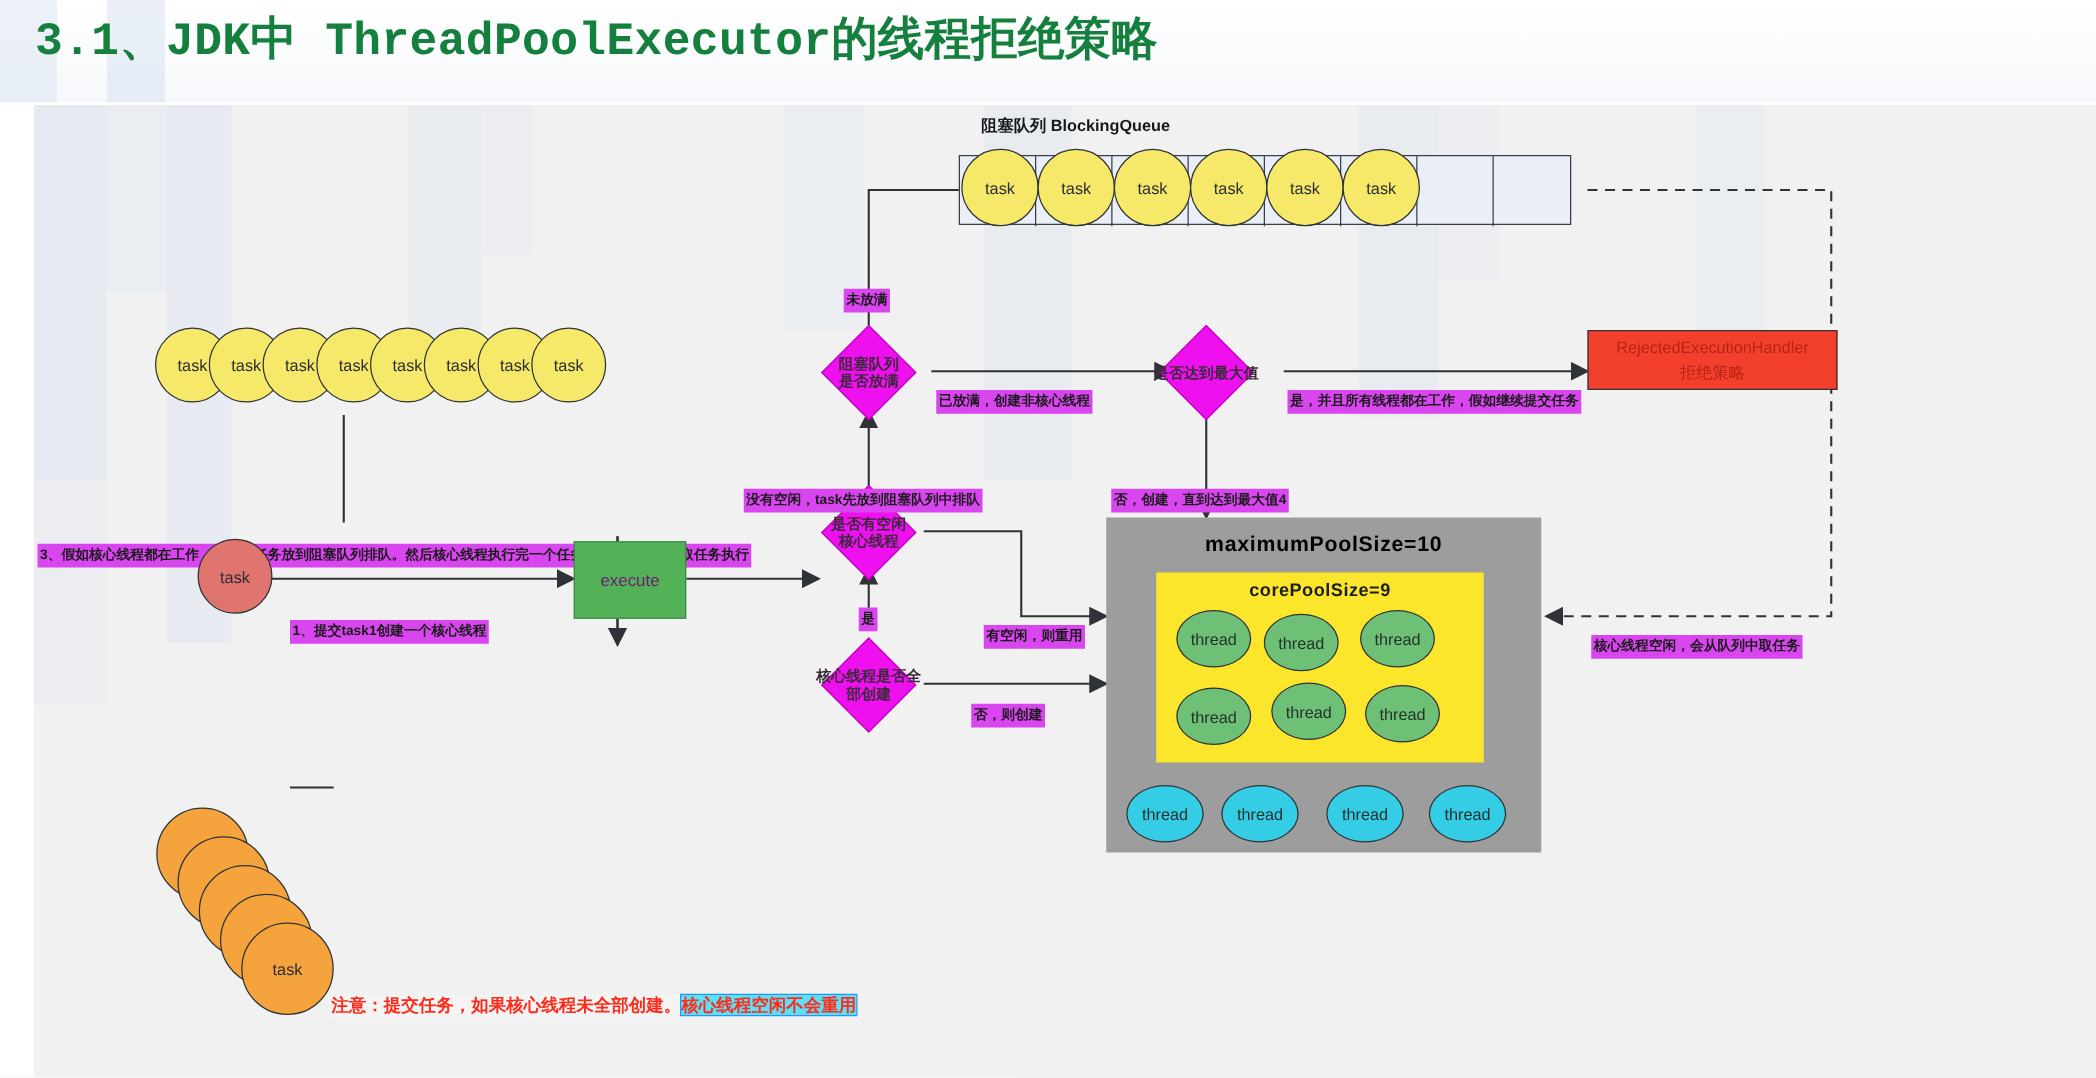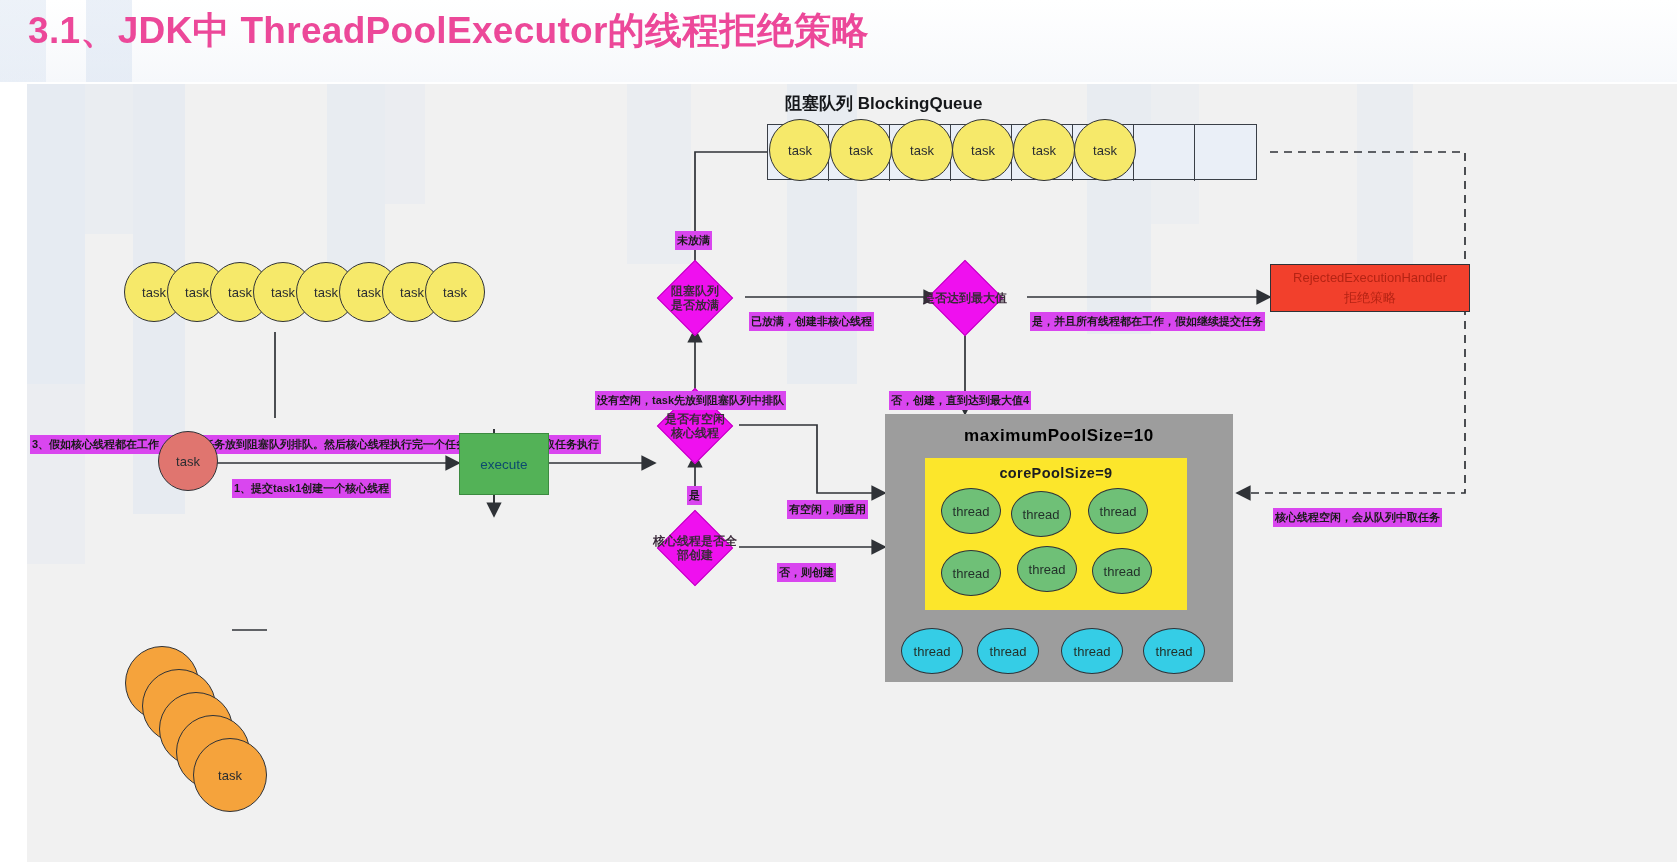--- a/index.html
+++ b/index.html
@@ -19,23 +19,23 @@
   }
   .title-band .tb-bg{
     position:absolute;left:0;top:0;width:1677px;height:82px;
     background:
       linear-gradient(90deg,rgba(222,231,243,.55) 0 46px,rgba(0,0,0,0) 46px 100%),
       linear-gradient(90deg,rgba(0,0,0,0) 0 86px,rgba(214,225,240,.5) 86px 132px,rgba(0,0,0,0) 132px 100%),
       linear-gradient(180deg,#ffffff 0%,#f6f8fb 100%);
   }
   .page-title{
     position:absolute;left:28px;top:6px;
-    font-size:37px;font-weight:bold;color:#ec4899;
+    font-size:37px;font-weight:bold;color:#15803d;
     letter-spacing:.3px;white-space:nowrap;
-    font-family:Liberation Sans, sans-serif;
+    font-family:Liberation Mono, monospace;
   }
 
   
   .canvas{
     position:absolute;left:27px;top:84px;width:1650px;height:778px;
     background:#f1f1f1;
     overflow:hidden;
   }
   
   .wm{position:absolute;background:#dde6f2;opacity:.75;}
@@ -49,21 +49,21 @@
     font-weight:bold;
     white-space:nowrap;
     line-height:17px;
     padding:1px 2px;
     font-family:"Liberation Sans","DejaVu Sans",sans-serif;
     margin-top:24px;
   }
 
   
   .queue-title{
-    position:absolute;font-size:17px;font-weight:bold;color:#15171a;
+    position:absolute;font-size:13px;font-weight:bold;color:#15171a;
     white-space:nowrap;
   }
   .qbox{
     position:absolute;
     border:1.6px solid #3a3f47;
     background:#eaeff7;
     box-sizing:border-box;
   }
   .qcell{
     position:absolute;top:0;width:61px;height:56px;
@@ -96,21 +96,21 @@
     position:absolute;left:0;top:0;width:100%;height:100%;
     display:flex;flex-direction:column;align-items:center;justify-content:center;
     font-size:12px;font-weight:bold;color:#3a2a3a;line-height:14px;
     text-align:center;pointer-events:none;
   }
 
   .execute-box{
     position:absolute;
     background:#53b257;border:1.6px solid #3c8b40;
     display:flex;align-items:center;justify-content:center;
-    font-size:13.5px;color:#0c4a6e;
+    font-size:13.5px;color:#701a75;
     box-sizing:border-box;
   }
   .reject-box{
     position:absolute;
     background:#f2402c;border:1.7px solid #2f3237;
     display:flex;flex-direction:column;align-items:center;justify-content:center;
     font-size:13px;color:#b52314;line-height:20px;
     box-sizing:border-box;
   }
 
@@ -239,30 +239,33 @@
   <div class="task-circle" style="left:183px;top:178px;width:60px;height:60px;">task</div>
   <div class="task-circle" style="left:226px;top:178px;width:60px;height:60px;">task</div>
   <div class="task-circle" style="left:269px;top:178px;width:60px;height:60px;">task</div>
   <div class="task-circle" style="left:312px;top:178px;width:60px;height:60px;">task</div>
   <div class="task-circle" style="left:355px;top:178px;width:60px;height:60px;">task</div>
   <div class="task-circle" style="left:398px;top:178px;width:60px;height:60px;">task</div>
 
   <div class="lbl" style="left:3px;top:327px;">3、假如核心线程都在工作，提交的任务放到阻塞队列排队。然后核心线程执行完一个任务，会从阻塞队列取任务执行</div>
 
   <div class="task-circle red" style="left:131px;top:347px;width:60px;height:60px;">task</div>
-  <div class="lbl" style="left:205px;top:371px;">1、提交task1创建一个核心线程</div>
+  <div class="lbl" style="left:205px;top:388px;">1、提交task1创建一个核心线程</div>
 
   <div class="execute-box" style="left:432px;top:349px;width:90px;height:62px;">execute</div>
 
   <div class="task-circle orange" style="left:98px;top:562px;width:74px;height:74px;"></div>
   <div class="task-circle orange" style="left:115px;top:585px;width:74px;height:74px;"></div>
   <div class="task-circle orange" style="left:132px;top:608px;width:74px;height:74px;"></div>
   <div class="task-circle orange" style="left:149px;top:631px;width:74px;height:74px;"></div>
   <div class="task-circle orange" style="left:166px;top:654px;width:74px;height:74px;">task</div>
 
+  <div class="note-red" style="left:238px;top:712px;">
+    <span>注意：提交任务，如果核心线程未全部创建。</span><span class="hl">核心线程空闲不会重用</span>
+  </div>
 
   <div class="diamond-wrap" style="left:618px;top:182px;width:100px;height:64px;">
     <div class="diamond" style="left:23px;top:5px;width:54px;height:54px;"></div>
     <div class="diamond-txt">
       <span>阻塞队列</span>
       <span>是否放满</span>
     </div>
   </div>
 
   <div class="diamond-wrap" style="left:888px;top:182px;width:100px;height:64px;">

